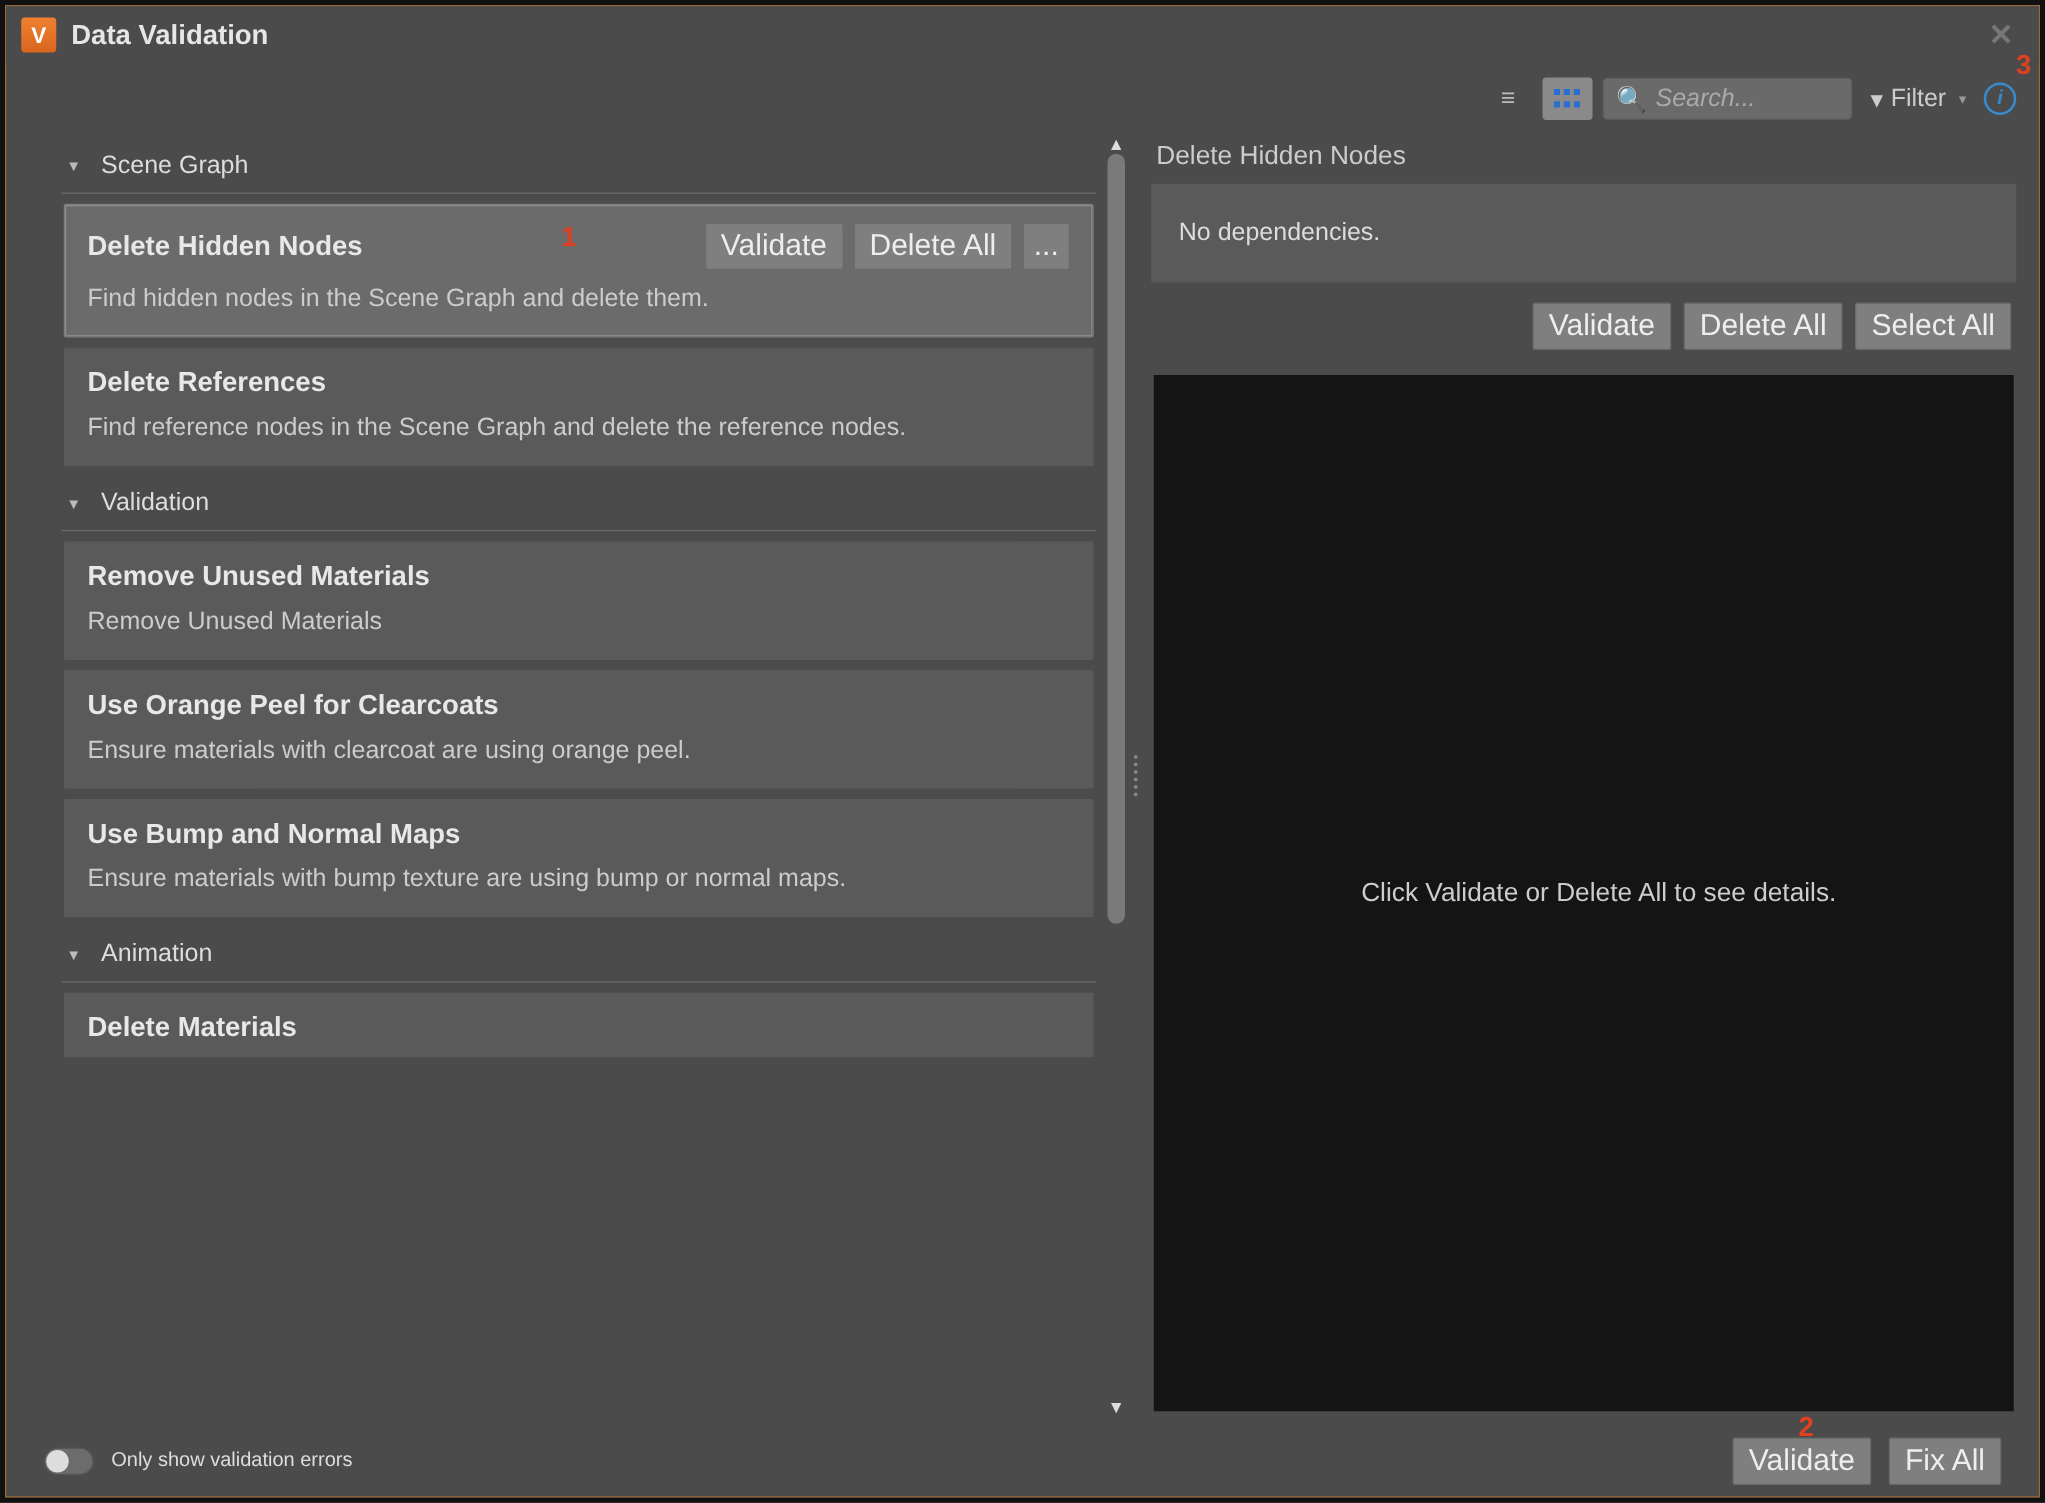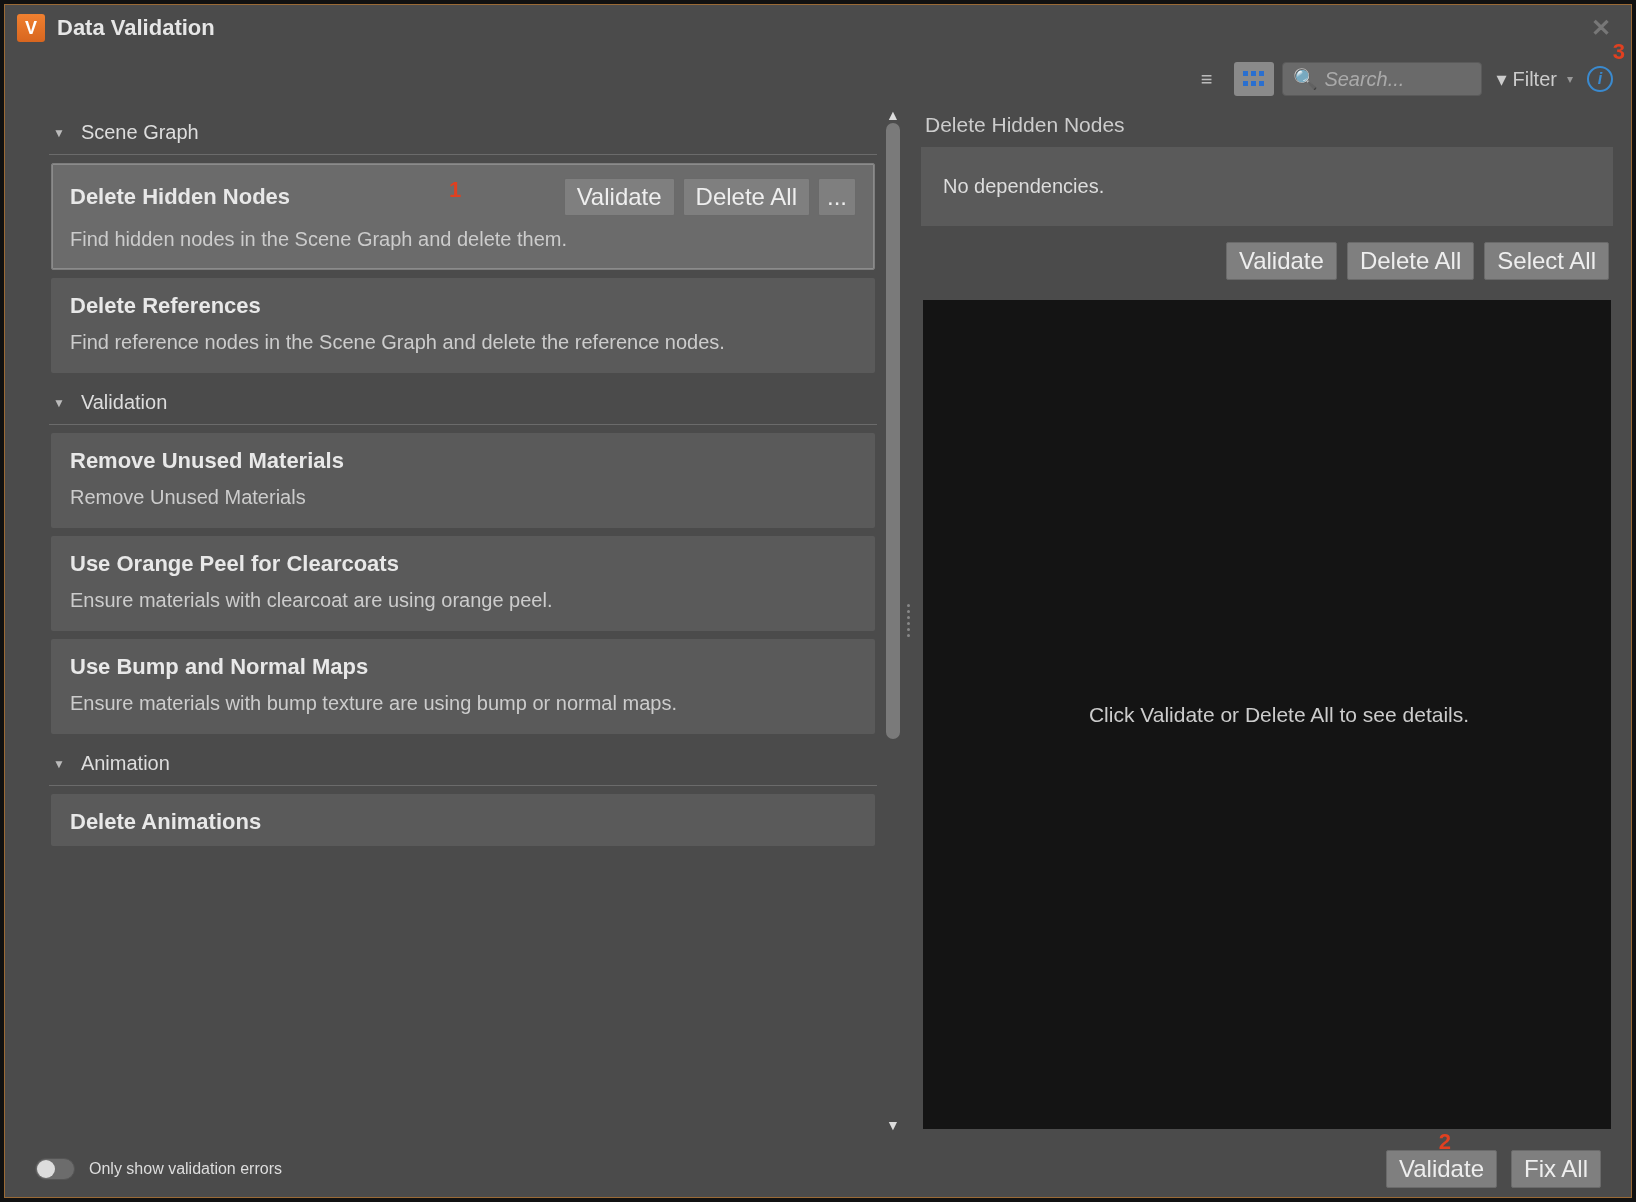--- a/index.html
+++ b/index.html
@@ -297,21 +297,21 @@
           <div class="card-desc">Ensure materials with bump texture are using bump or normal maps.</div>
         </div>
 
         <div class="section-header">
           <span class="tri">▼</span>
           <span>Animation</span>
         </div>
 
         <div class="card" style="padding-bottom:10px;">
           <div class="card-head" style="margin-bottom:0">
-            <div class="card-title">Delete Animations</div>
+            <div class="card-title">Delete Materials</div>
           </div>
         </div>
 
       </div>
 
       <div class="scrollbar">
         <div class="scroll-arrow">▲</div>
         <div class="scroll-track">
           <div class="scroll-thumb"></div>
         </div>

